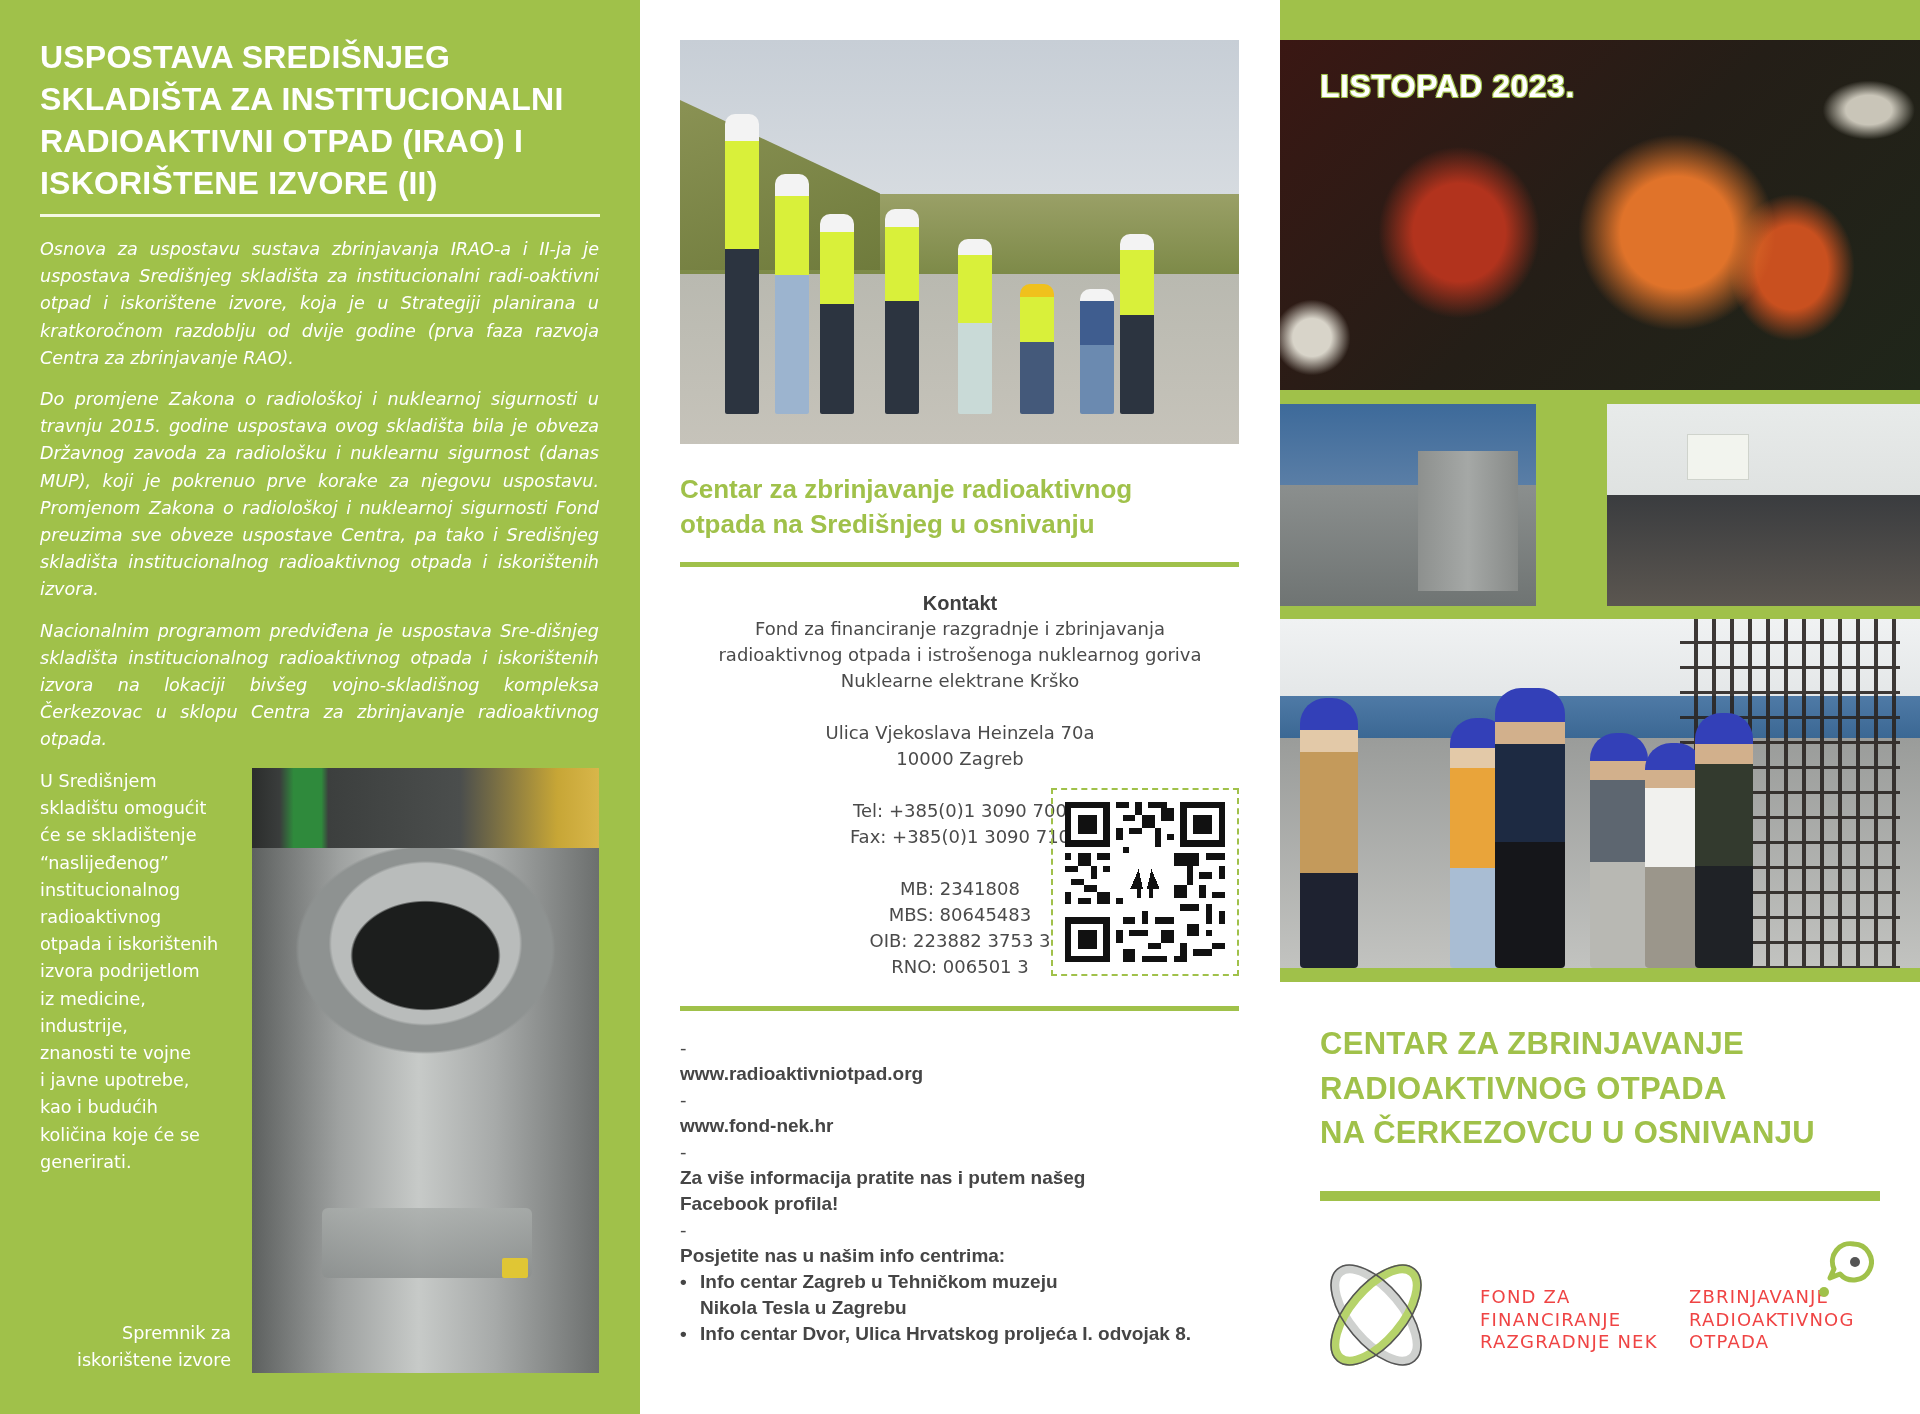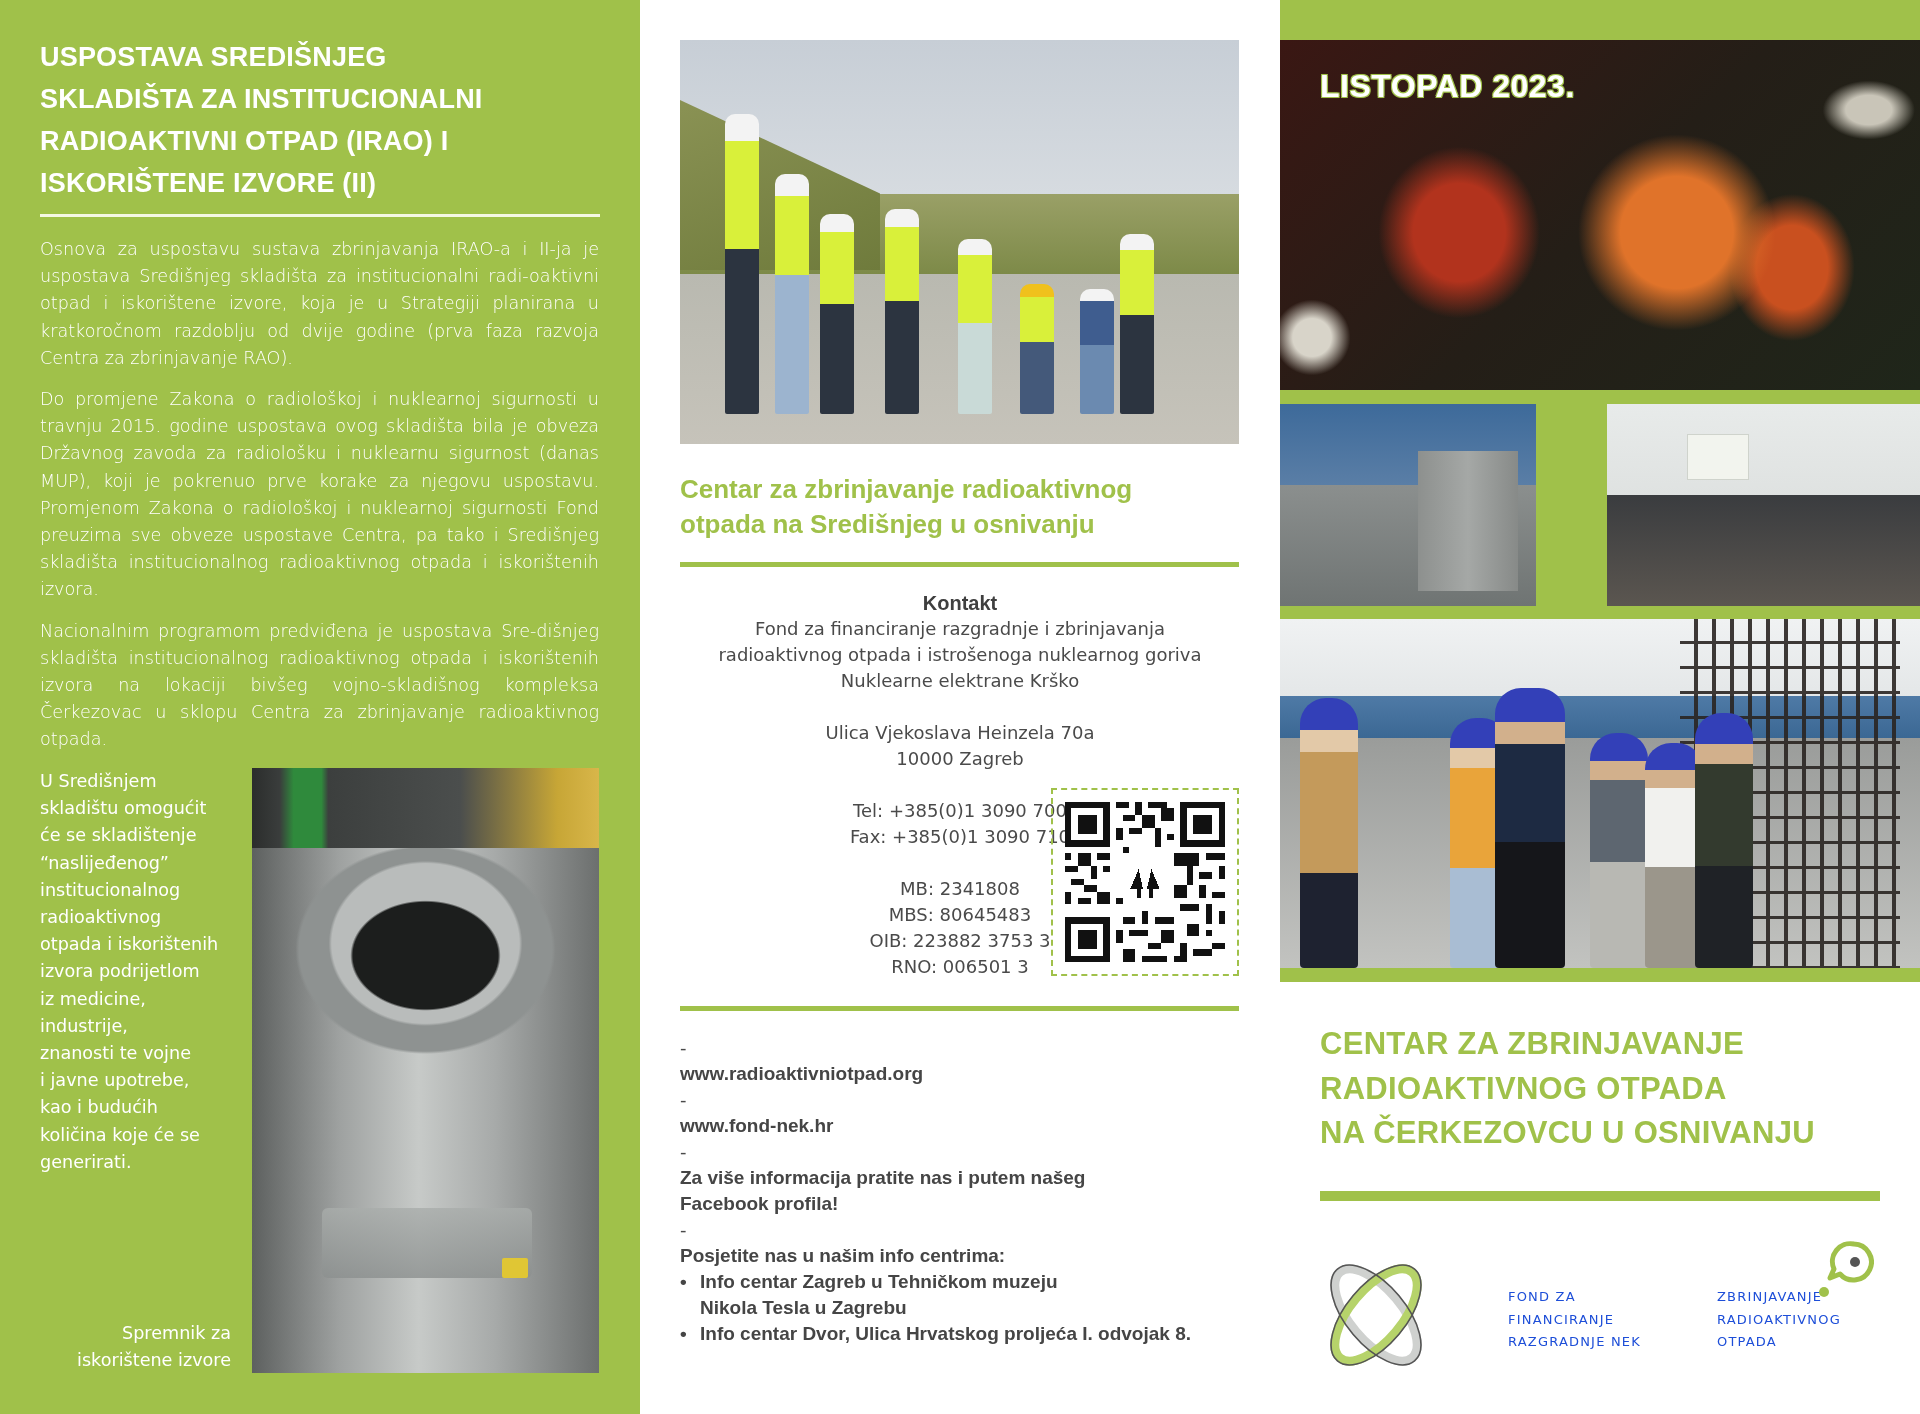--- a/index.html
+++ b/index.html
@@ -7,31 +7,31 @@
   body { position: relative; font-family: "DejaVu Sans", sans-serif; }
 
   
   .left {
     position: absolute; left: 0; top: 0; width: 640px; height: 1414px;
     background: #a0c14a; color: #ffffff;
   }
   .left-title {
     position: absolute; left: 40px; top: 36px; width: 570px;
     font-family: "Liberation Sans", sans-serif; font-weight: 700;
-    font-size: 27px; line-height: 42px; letter-spacing: 0.2px;
+    font-size: 32px; line-height: 42px; letter-spacing: 0.2px;
   }
   .left-title div { white-space: nowrap; }
   .left-rule {
     position: absolute; left: 40px; top: 214px; width: 560px; height: 3px;
     background: #f4f8e4;
   }
   .left-body {
     position: absolute; left: 40px; top: 236px; width: 559px;
     font-family: "DejaVu Sans", sans-serif; font-size: 17.6px; line-height: 27.2px;
-    text-align: justify; font-weight: 300;
+    text-align: justify; font-weight: 300; font-style: italic;
   }
   .left-body p { margin-bottom: 14px; }
   .left-side-text {
     position: absolute; left: 40px; top: 768px; width: 200px;
     font-size: 17.6px; line-height: 27.2px;
   }
   .left-side-text div { white-space: nowrap; }
   .caption {
     position: absolute; left: 40px; top: 1320px; width: 191px;
     text-align: right; font-size: 17.6px; line-height: 27.2px;
@@ -163,22 +163,22 @@
   }
   .right-heading {
     position: absolute; left: 40px; top: 1022px; width: 580px;
     font-family: "Liberation Sans", sans-serif; font-weight: 700;
     font-size: 31px; line-height: 44.5px; color: #a0c14a; letter-spacing: 0.3px;
   }
   .right-heading div { white-space: nowrap; }
   .right-rule { position: absolute; left: 40px; top: 1191px; width: 560px; height: 10px; background: #a0c14a; }
   .logo-atom { position: absolute; left: 36px; top: 1255px; width: 120px; height: 120px; }
   .logo-text {
-    position: absolute; top: 1286px; font-size: 13px; line-height: 22.5px; color: #1d4ed8;
-    letter-spacing: 1.2px; font-family: "DejaVu Sans", sans-serif; margin-left: 28px;
+    position: absolute; top: 1286px; font-size: 18px; line-height: 22.5px; color: #ef4444;
+    letter-spacing: 1.2px; font-family: "DejaVu Sans", sans-serif;
   }
   .logo-text div { white-space: nowrap; }
   .logo-bubble { position: absolute; left: 538px; top: 1240px; width: 56px; height: 60px; }
 </style>
 </head>
 <body>
 
 <section class="left">
   <h1 class="left-title">
     <div>USPOSTAVA SREDIŠNJEG</div>

